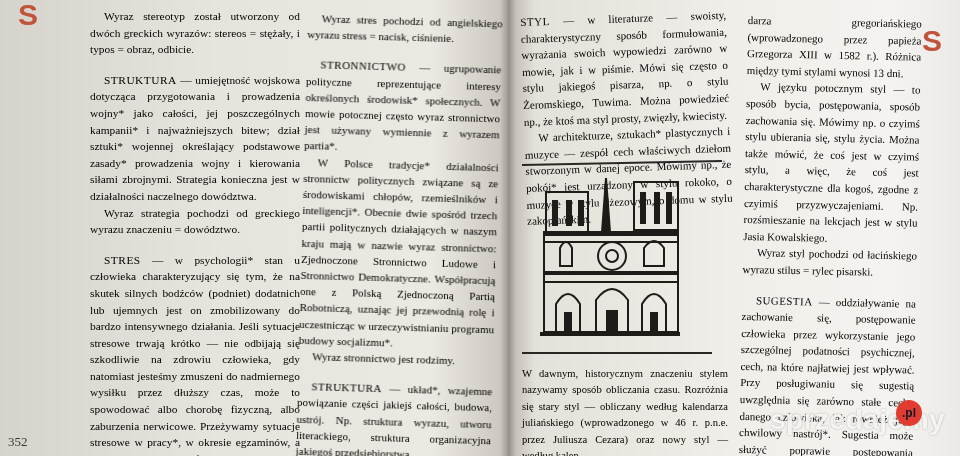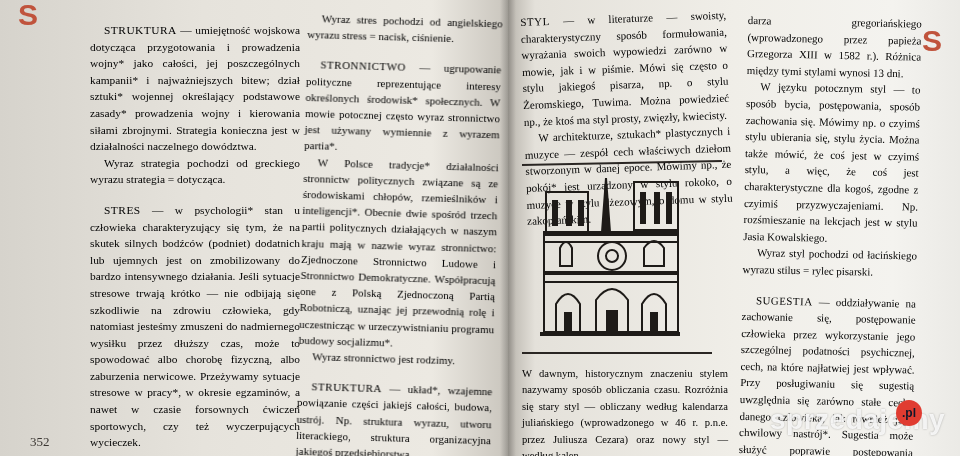--- a/index.html
+++ b/index.html
@@ -19,39 +19,40 @@
   .hw{letter-spacing:.5px;}
   .col1{left:90px;top:8px;width:210px;}
   .col2{left:308px;top:10px;width:195px;font-size:11px;line-height:16.2px;transform:rotate(1.6deg);transform-origin:left top;}
   .col3{left:520px;top:14px;width:206px;font-size:11px;line-height:16.6px;transform:rotate(-2deg);transform-origin:left top;}
   .col3b{left:522px;top:366px;width:206px;font-size:10.6px;line-height:16.4px;}
   .col4{left:748px;top:12px;width:174px;font-size:10.9px;line-height:16.6px;transform:rotate(1.2deg);transform-origin:left top;}
   .rule{position:absolute;height:2px;background:#2a2623;}
   .rule-top{left:522px;top:162px;width:200px;transform:rotate(-1.2deg);}
   .rule-bot{left:522px;top:352px;width:190px;}
   .figure{position:absolute;left:540px;top:172px;width:140px;height:168px;}
-  .page-num{position:absolute;left:8px;top:434px;font-size:13px;color:#3a3632;margin-left:22px;}
+  .page-num{position:absolute;left:8px;top:434px;font-size:13px;color:#3a3632;}
   .watermark{position:absolute;left:770px;top:404px;font-family:"Liberation Sans","DejaVu Sans",sans-serif;font-weight:bold;font-size:28px;color:rgba(255,255,255,.85);text-shadow:0 0 2px rgba(120,120,120,.6);letter-spacing:.5px;}
   .wm-badge{position:absolute;left:896px;top:400px;width:26px;height:26px;border-radius:50%;background:#e03c31;color:#0f172a;font-family:"Liberation Sans","DejaVu Sans",sans-serif;font-weight:bold;font-size:12px;line-height:26px;text-align:center;}
   .blur{filter:blur(.35px);}
 </style>
 </head>
 <body>
 
 <div class="spread">
   <div class="page page-left"></div>
   <div class="page page-right"></div>
   <div class="gutter"></div>
 
   <div class="thumb thumb-left">S</div>
   <div class="thumb thumb-right">S</div>
 
   <div class="col col1 blur">
+    <p>Wyraz stereotyp został utworzony od dwóch greckich wyrazów: stereos = stężały, i typos = obraz, odbicie.</p>
     <p class="entry"><span class="hw">STRUKTURA</span><span> — umiejętność wojskowa dotycząca przygotowania i prowadzenia wojny* jako całości, jej poszczególnych kampanii* i najważniejszych bitew; dział sztuki* wojennej określający podstawowe zasady* prowadzenia wojny i kierowania siłami zbrojnymi. Strategia konieczna jest w działalności naczelnego dowództwa.</span></p>
-    <p>Wyraz strategia pochodzi od greckiego wyrazu strategia = dotycząca.</p>
+    <p>Wyraz strategia pochodzi od greckiego wyrazu znaczeniu = dowództwo.</p>
     <p class="entry"><span class="hw">STRES</span><span> — w psychologii* stan u człowieka charakteryzujący się tym, że na skutek silnych bodźców (podniet) dodatnich lub ujemnych jest on zmobilizowany do bardzo intensywnego działania. Jeśli sytuacje stresowe trwają krótko — nie odbijają się szkodliwie na zdrowiu człowieka, gdy natomiast jesteśmy zmuszeni do nadmiernego wysiłku przez dłuższy czas, może to spowodować albo chorobę fizyczną, albo zaburzenia nerwicowe. Przeżywamy sytuacje stresowe w pracy*, w okresie egzaminów, a nawet w czasie forsownych ćwiczeń sportowych, czy też wyczerpujących wycieczek.</span></p>
 
   </div>
 
   <div class="col col2 blur">
     <p>Wyraz stres pochodzi od angielskiego wyrazu stress = nacisk, ciśnienie.</p>
     <p class="entry"><span class="hw">STRONNICTWO</span><span> — ugrupowanie polityczne reprezentujące interesy określonych środowisk* społecznych. W mowie potocznej często wyraz stronnictwo jest używany wymiennie z wyrazem partia*.</span></p>
     <p>W Polsce tradycje* działalności stronnictw politycznych związane są ze środowiskami chłopów, rzemieślników i inteligencji*. Obecnie dwie spośród trzech partii politycznych działających w naszym kraju mają w nazwie wyraz stronnictwo: Zjednoczone Stronnictwo Ludowe i Stronnictwo Demokratyczne. Współpracują one z Polską Zjednoczoną Partią Robotniczą, uznając jej przewodnią rolę i uczestnicząc w urzeczywistnianiu programu budowy socjalizmu*.</p>
     <p>Wyraz stronnictwo jest rodzimy.</p>
     <p class="entry"><span class="hw">STRUKTURA</span><span> — układ*, wzajemne powiązanie części jakiejś całości, budowa, ustrój. Np. struktura wyrazu, utworu literackiego, struktura organizacyjna jakiegoś przedsiębiorstwa.</span></p>

